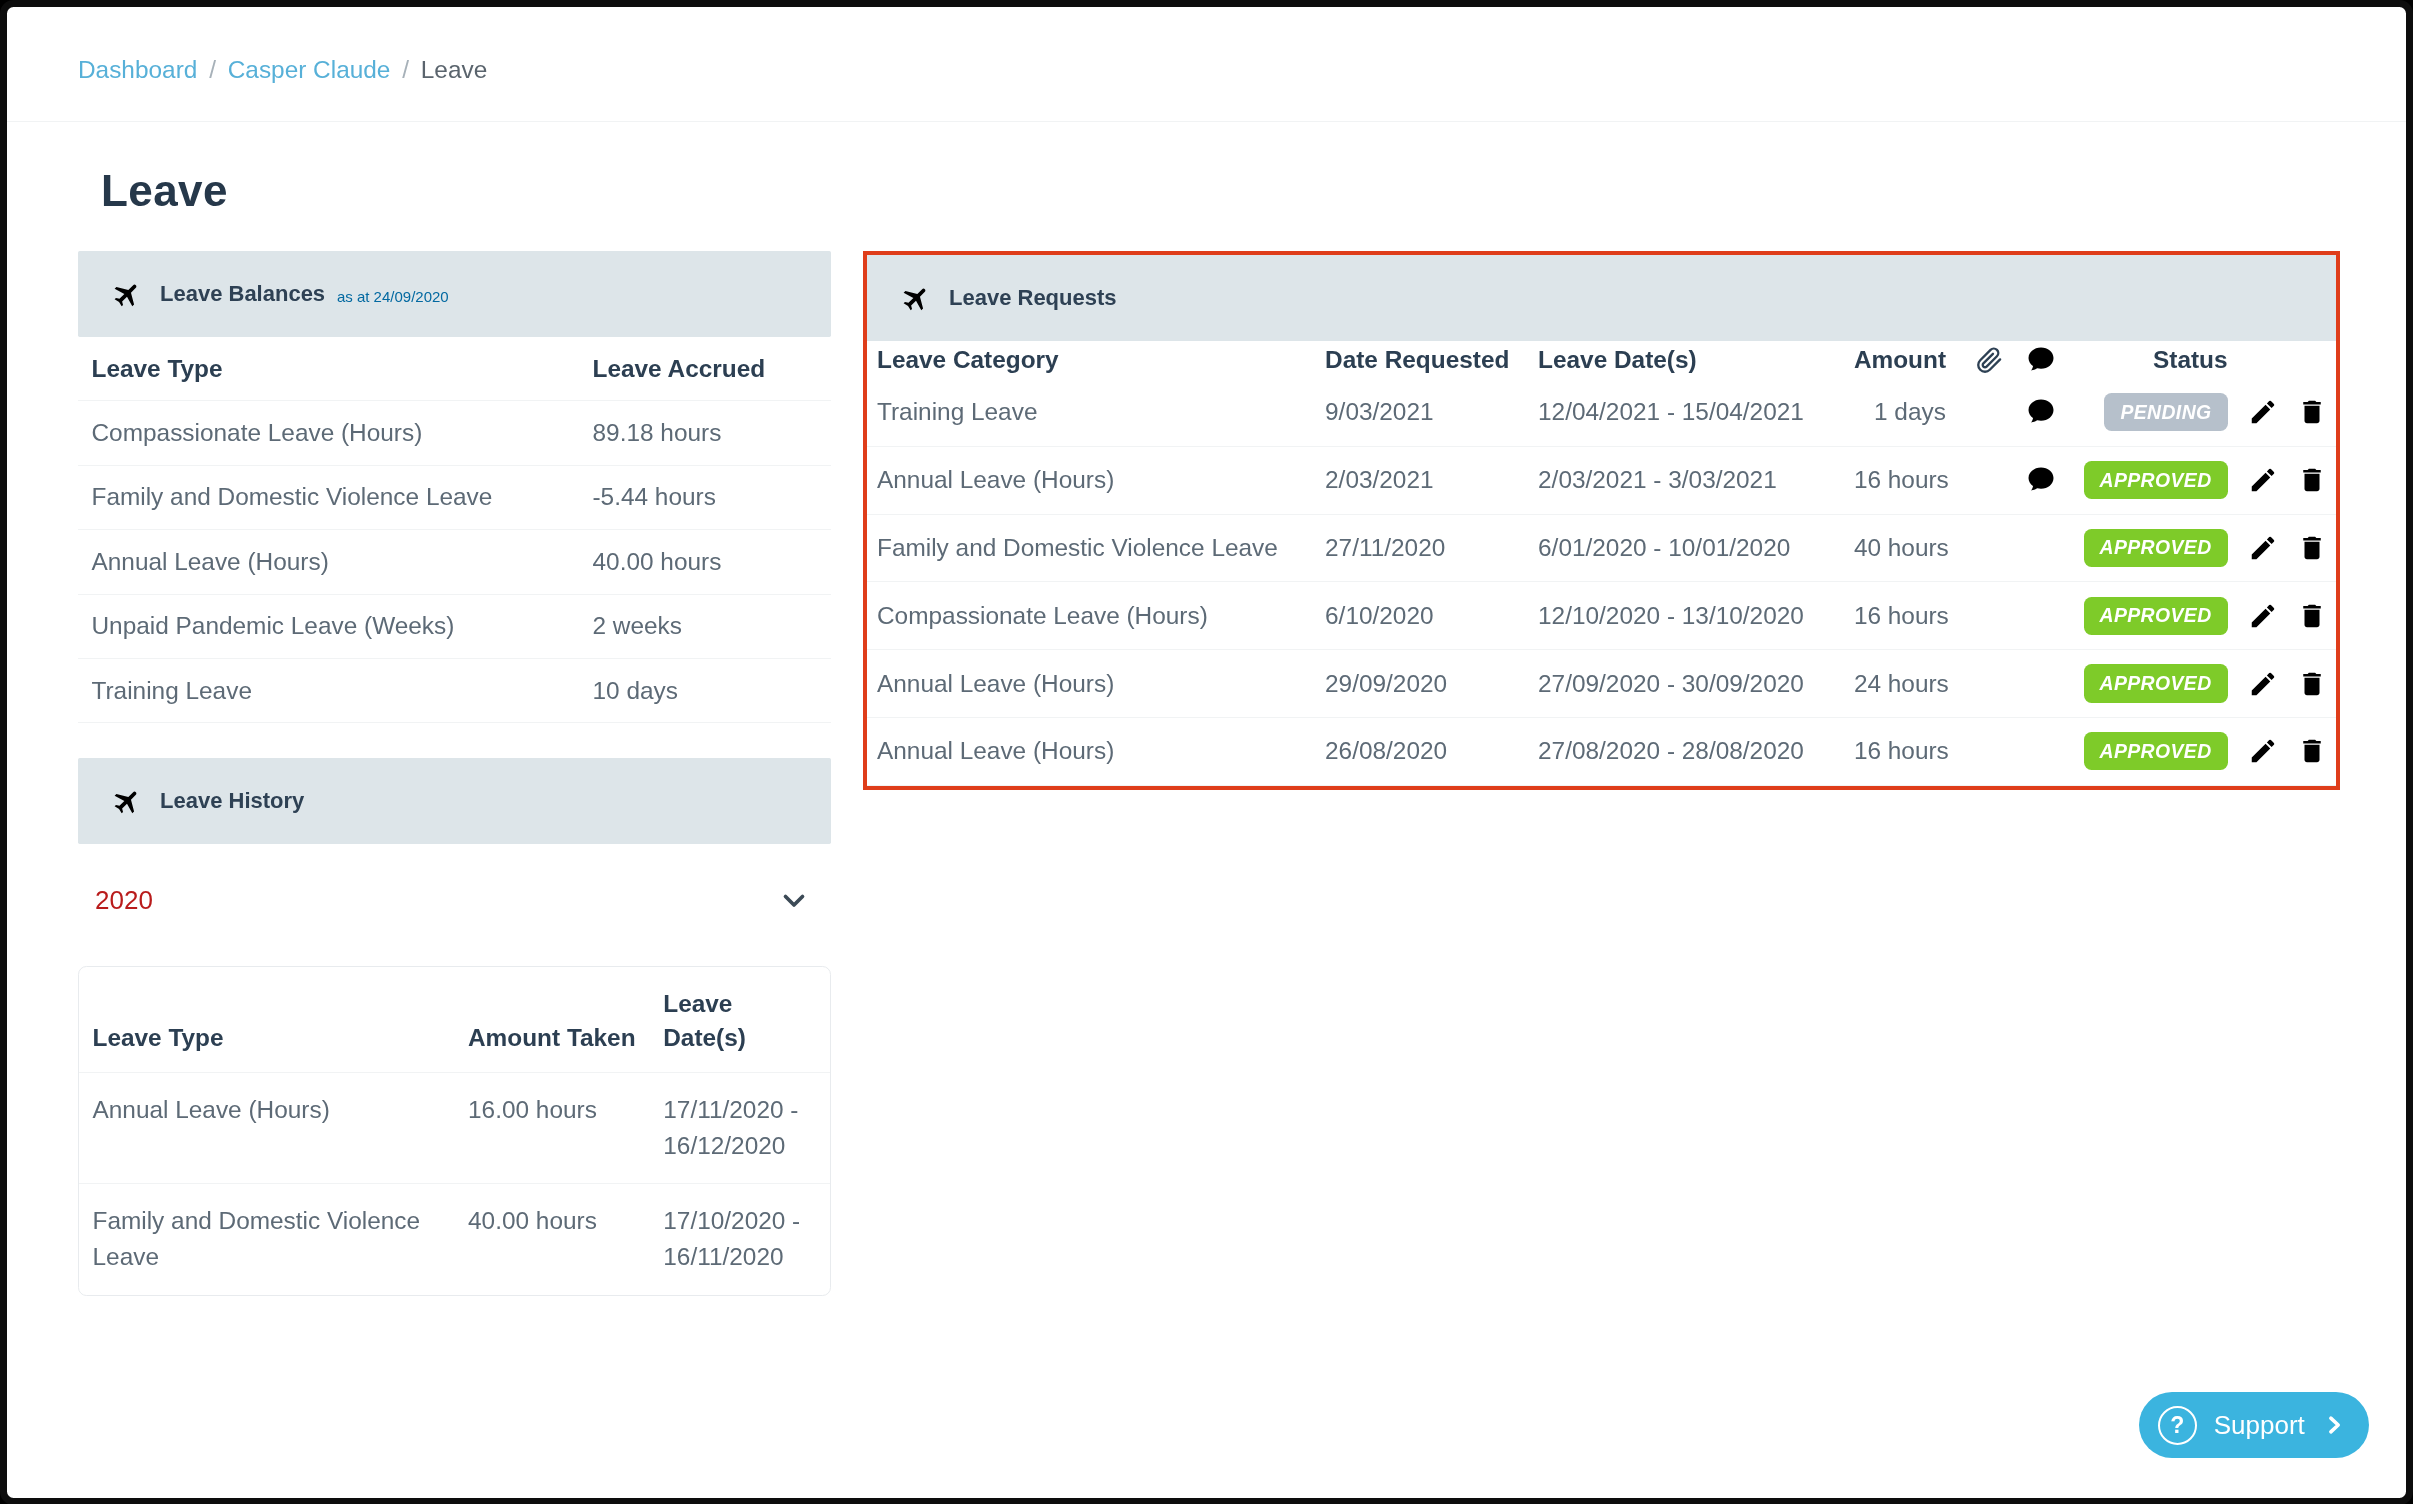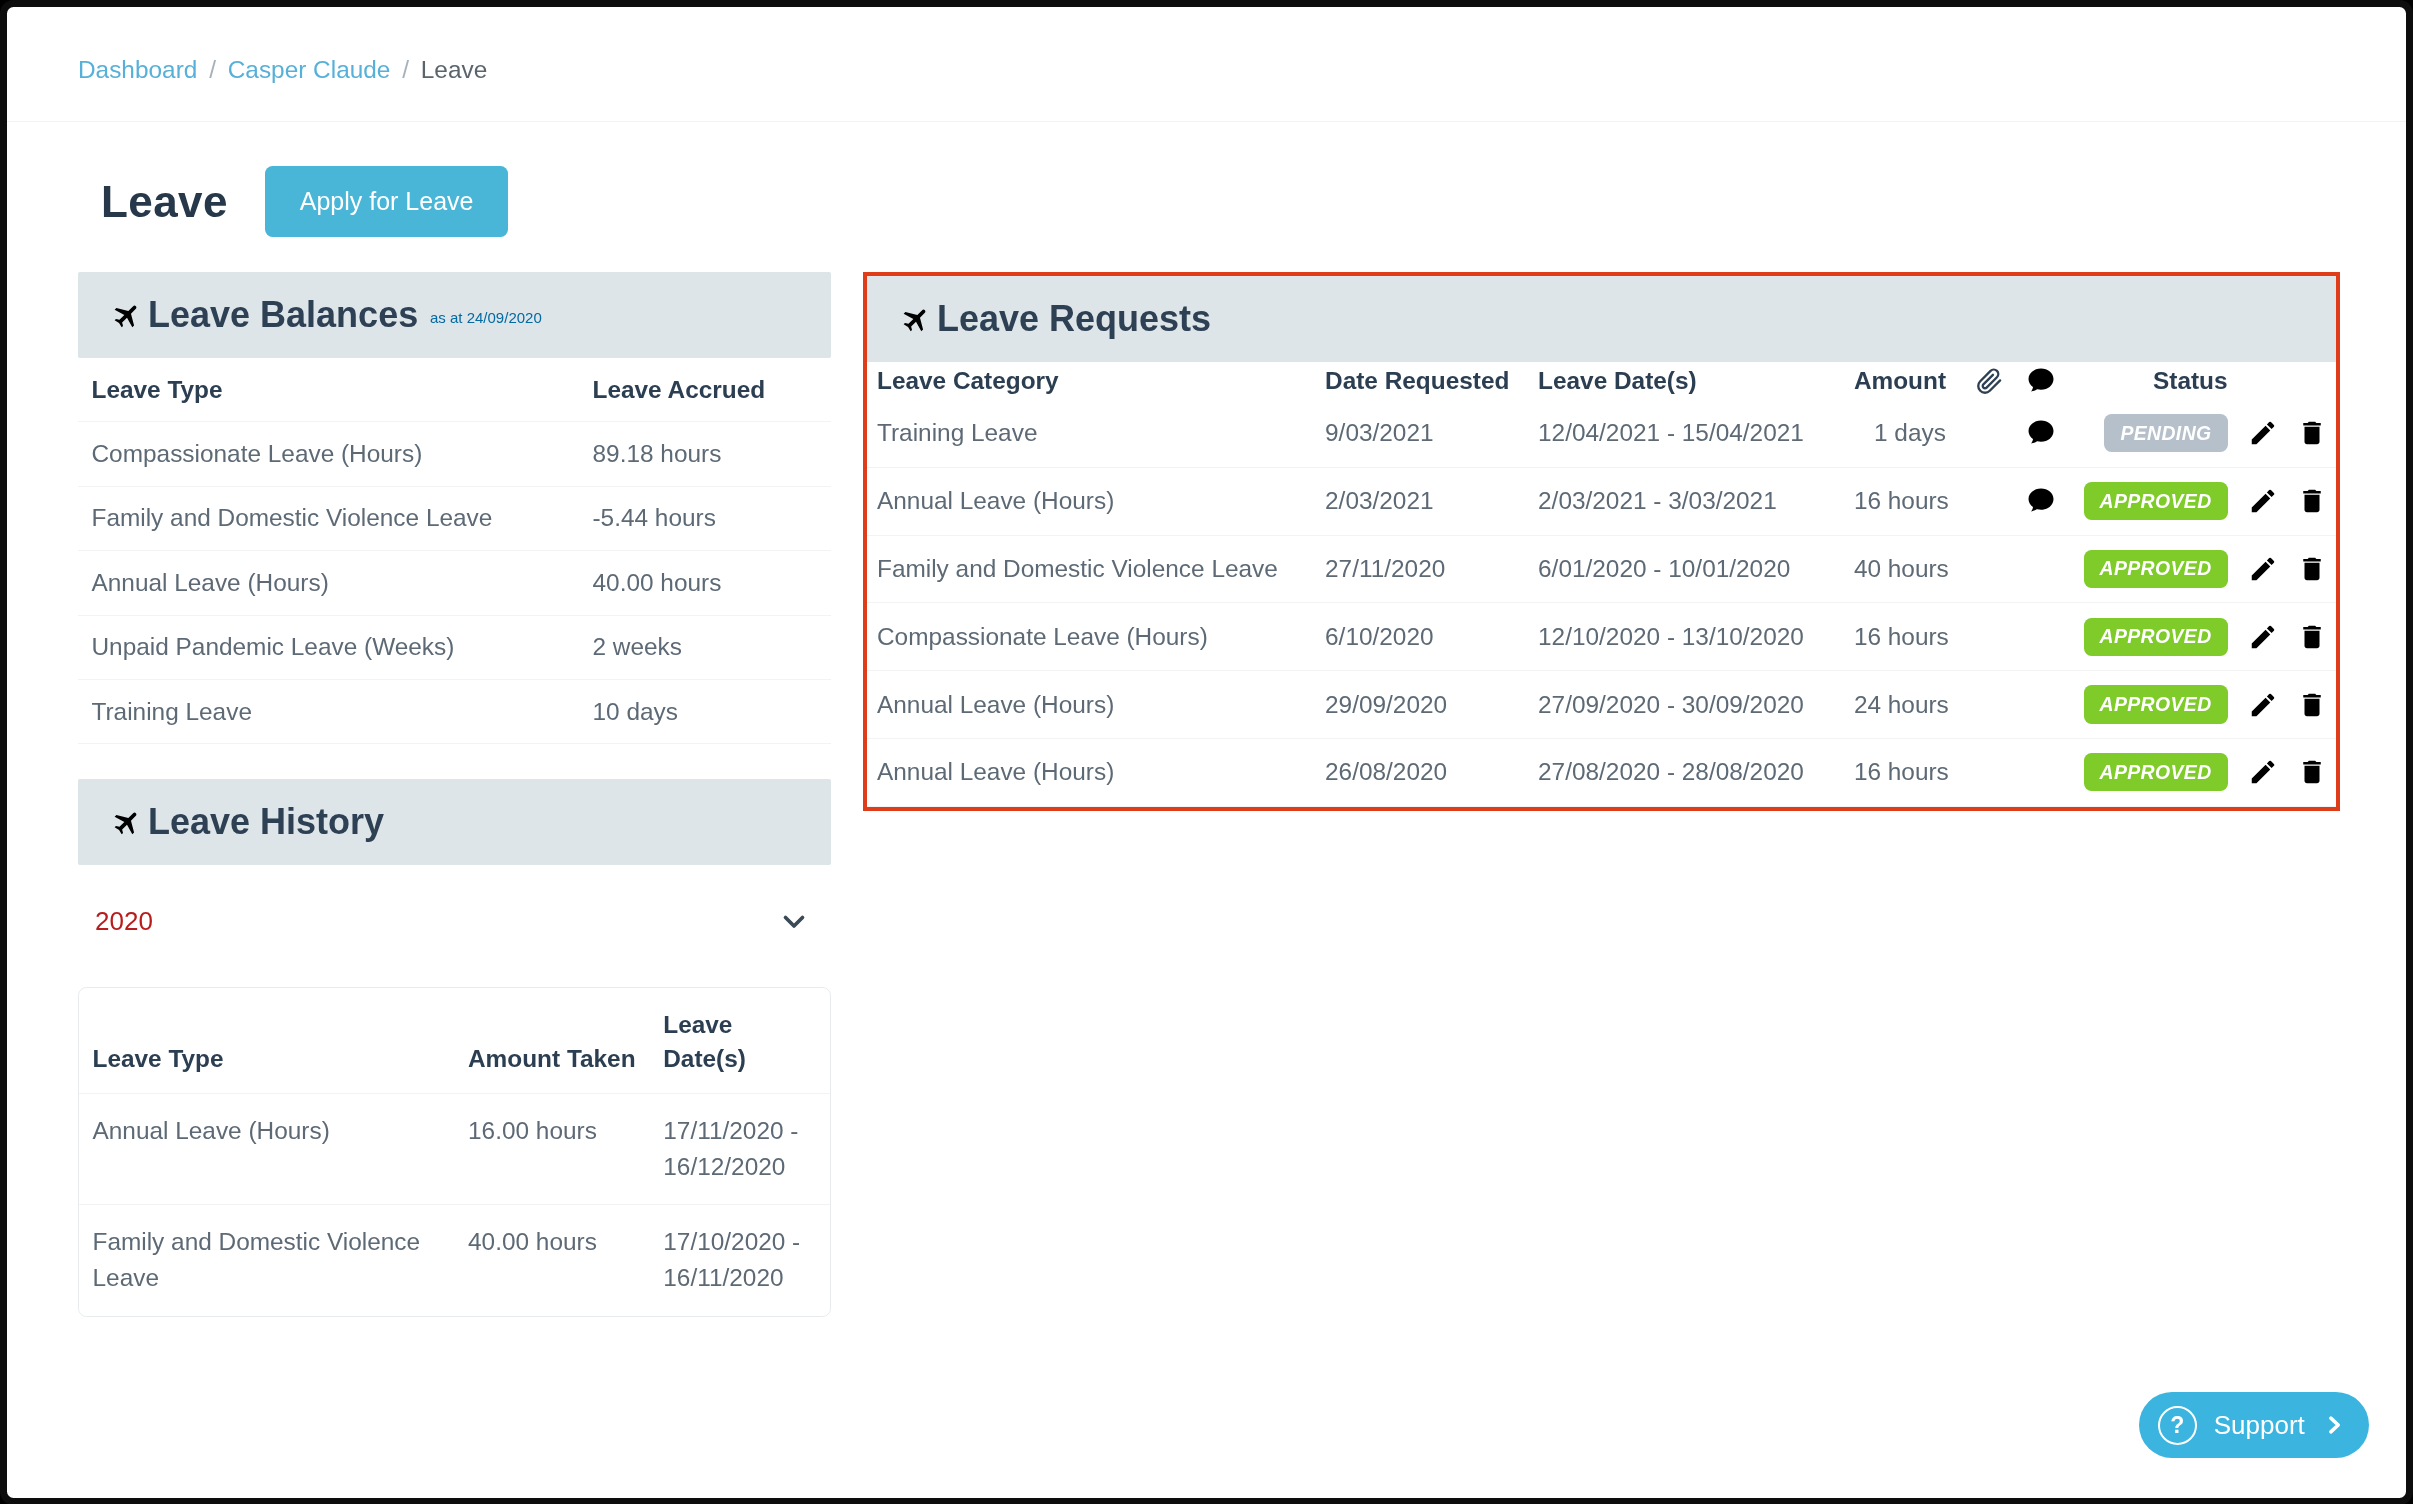--- a/index.html
+++ b/index.html
@@ -34,21 +34,21 @@
   
   .columns { display:flex; align-items:flex-start; gap:32px; padding:35px 66px 0 71px; }
   .left-col { width:753px; flex-shrink:0; }
   .right-col { flex:1; }
 
   
   .panel-header {
     background:#dde5e9; display:flex; align-items:center;
     height:86px; padding:0 34px; border-radius:1.7px;
   }
-  .panel-title { font-size:36px; font-weight:bold; color:#2e4154; margin-left:6px; }
+  .panel-title { font-size:22px; font-weight:bold; color:#2e4154; margin-left:18px; }
   .panel-subtitle { font-size:15px; font-weight:normal; color:#0369a1; margin-left:11.8px; padding-top:5px; }
   .plane { width:30px; height:30px; transform:rotate(45deg); flex-shrink:0; }
 
   
   table { border-collapse:collapse; width:100%; table-layout:fixed; }
   th { font-size:24.4px; font-weight:bold; color:#2c3f52; text-align:left; }
   td { font-size:24.4px; color:#5d6a76; }
 
   
   .balances th, .balances td { padding:17.7px 13.5px; border-bottom:1.7px solid #f1f3f4; }
@@ -139,21 +139,20 @@
       <span class="link">Dashboard</span>
       <span class="sep">/</span>
       <span class="link">Casper Claude</span>
       <span class="sep">/</span>
       <span class="current">Leave</span>
     </div>
   </div>
 
   <div class="title-row">
     <div class="page-title">Leave</div>
-    <button class="apply-btn">Apply for Leave</button>
   </div>
 
   <div class="columns">
 
     <div class="left-col">
 
       <div>
         <div class="panel-header">
           <svg class="plane" viewBox="0 0 24 24">
               <use href="#p-plane"></use>

